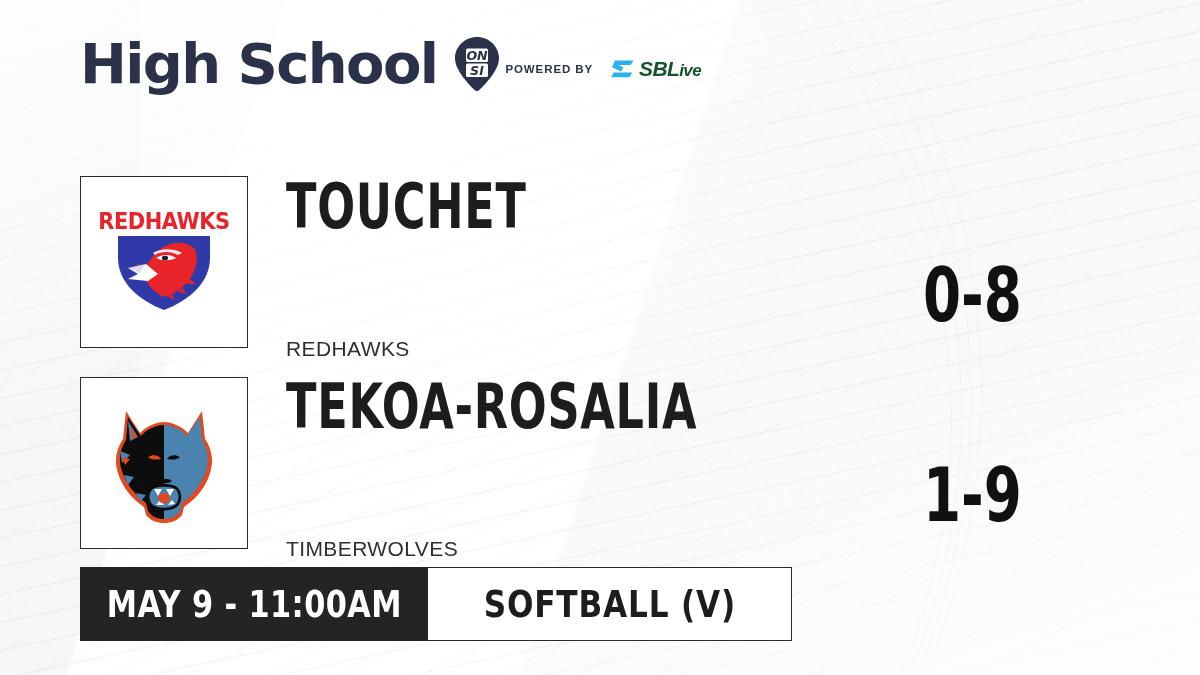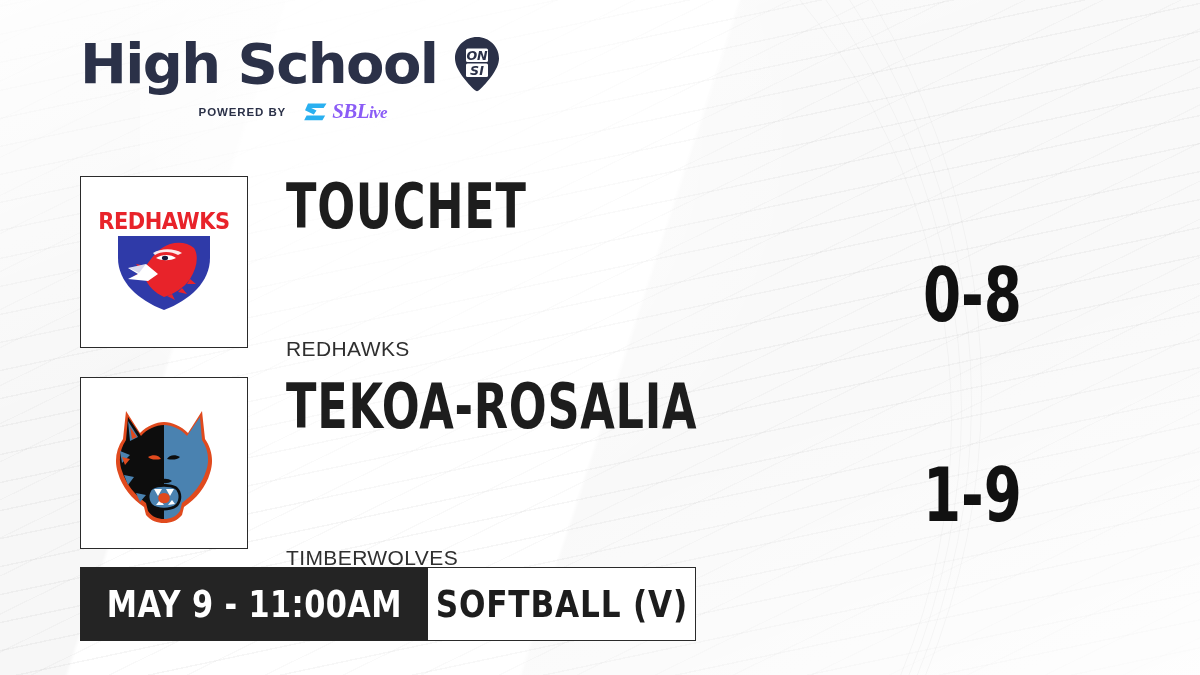--- a/index.html
+++ b/index.html
@@ -75,21 +75,21 @@
     position: absolute;
     background: radial-gradient(circle at 30% 40%, rgba(255,255,255,0.95) 0%, rgba(255,255,255,0) 70%);
   }
 
   
   .brand {
     position: absolute;
     left: 80px;
     top: 36px;
     display: flex;
-    flex-direction: column;
+    flex-direction: row;
     align-items: center;
   }
   .brand-row {
     display: flex;
     align-items: center;
     gap: 12px;
   }
   .brand-title {
     font-family: "DejaVu Sans", sans-serif;
     font-weight: 700;
@@ -120,26 +120,26 @@
     letter-spacing: .9px;
     color: #2b3148;
   }
   .sblive {
     display: flex;
     align-items: center;
     gap: 3px;
   }
   .sblive-mark { display: block; }
   .sblive-word {
-    font-family: Liberation Serif, serif;
+    font-family: Liberation Sans, sans-serif;
     font-weight: 700;
     font-style: italic;
     font-size: 21px;
     letter-spacing: -.6px;
-    color: #8b5cf6;
+    color: #14532d;
     line-height: 1;
   }
   .sblive-word .lower { font-size: 17px; }
 
   
   .logo-box {
     position: absolute;
     width: 168px;
     height: 172px;
     background: #ffffff;
@@ -172,21 +172,21 @@
   .team-mascot {
     position: absolute;
     font-family: "Liberation Sans", sans-serif;
     font-weight: 400;
     font-size: 21px;
     letter-spacing: .4px;
     color: #2f2f2f;
     white-space: nowrap;
   }
   .team-mascot-1 { left: 286px; top: 337px; }
-  .team-mascot-2 { left: 286px; top: 537px; margin-top: 9px; }
+  .team-mascot-2 { left: 286px; top: 537px; }
 
   
   .record {
     position: absolute;
     font-family: "DejaVu Sans", sans-serif;
     font-weight: 700;
     font-size: 74px;
     line-height: 1;
     color: #111111;
     white-space: nowrap;
@@ -226,21 +226,21 @@
   }
   .game-bar-sport {
     background: #ffffff;
     border: 1.5px solid #2a2a2a;
     border-left: none;
     box-sizing: border-box;
     display: flex;
     align-items: center;
     justify-content: center;
     padding: 0 26px;
-    width: 268px;
+    width: 364px;
   }
   .game-bar-sport span {
     font-family: "DejaVu Sans", sans-serif;
     font-weight: 700;
     font-size: 38px;
     line-height: 1;
     color: #1d1d1d;
     white-space: nowrap;
     transform: scaleX(0.82);
     letter-spacing: 1px;

